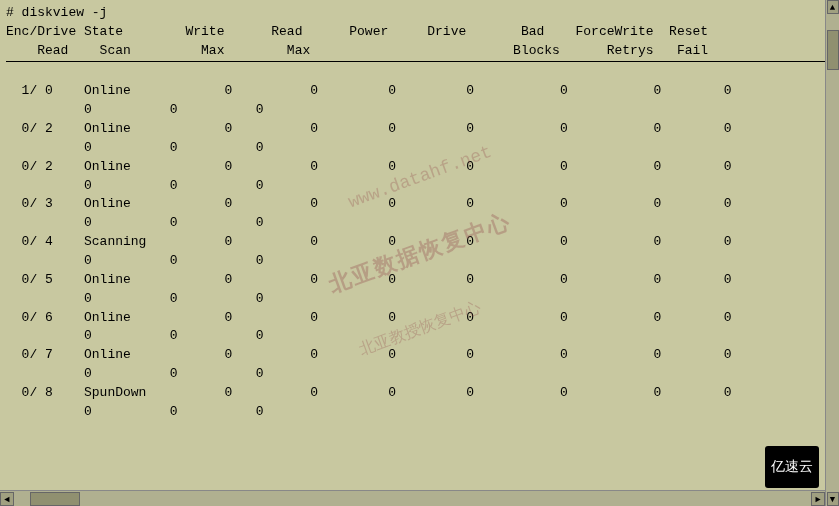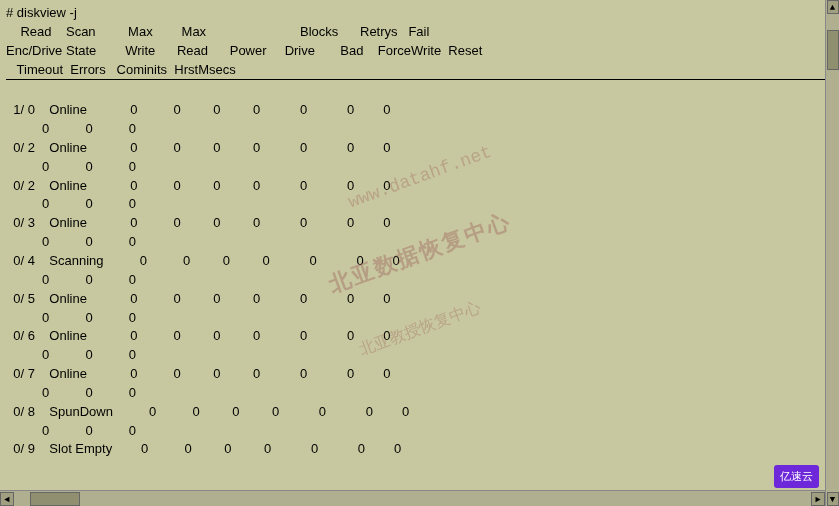--- a/index.html
+++ b/index.html
@@ -50,21 +50,21 @@
       top: 65%;
       left: 50%;
       transform: translate(-50%, -50%) rotate(-20deg);
       font-size: 16px;
       color: rgba(150, 80, 80, 0.3);
       white-space: nowrap;
       pointer-events: none;
       z-index: 10;
     }
     pre {
-      font-family: Liberation Sans, sans-serif;
+      font-family: Liberation Mono, monospace;
       font-size: 13px;
       line-height: 1.45;
       white-space: pre;
       color: #000;
     }
     .scrollbar-right {
       position: absolute;
       right: 0;
       top: 0;
       width: 14px;
@@ -107,62 +107,60 @@
       width: 50px;
       height: 14px;
       background: #909070;
       border: 1px solid #666;
       margin-left: 16px;
     }
     .logo-badge {
       position: absolute;
       bottom: 18px;
       right: 20px;
-      background: #6d28d9;
+      background: #000000;
       color: white;
-      font-size: 11px;
-      padding: 4px 6px;
+      font-size: 14px;
+      padding: 12px 6px;
       border-radius: 3px;
       font-family: Arial, sans-serif;
       z-index: 20;
     }
   </style>
 </head>
 <body>
 
 <div class="terminal">
 
   <div class="watermark">北亚数据恢复中心</div>
   <div class="watermark2">www.datahf.net</div>
   <div class="watermark3">北亚教授恢复中心</div>
 
   <pre><span># diskview -j
+</span><span>Enc/Drive State        Write      Read      Power     Drive       Bad    ForceWrite  Reset
 </span><span>    Read    Scan         Max        Max                          Blocks      Retrys   Fail
-</span><span>Enc/Drive State        Write      Read      Power     Drive       Bad    ForceWrite  Reset
-</span><span>   Timeout  Errors   Cominits  HrstMsecs
 </span><span style="display:block; border-bottom: 1px solid #000; margin-bottom:2px;"></span>
 <span>  1/ 0    Online            0          0         0         0           0           0        0
           0          0          0
 </span><span>  0/ 2    Online            0          0         0         0           0           0        0
           0          0          0
 </span><span>  0/ 2    Online            0          0         0         0           0           0        0
           0          0          0
 </span><span>  0/ 3    Online            0          0         0         0           0           0        0
           0          0          0
 </span><span>  0/ 4    Scanning          0          0         0         0           0           0        0
           0          0          0
 </span><span>  0/ 5    Online            0          0         0         0           0           0        0
           0          0          0
 </span><span>  0/ 6    Online            0          0         0         0           0           0        0
           0          0          0
 </span><span>  0/ 7    Online            0          0         0         0           0           0        0
           0          0          0
 </span><span>  0/ 8    SpunDown          0          0         0         0           0           0        0
           0          0          0
-</span><span>  0/ 9    Slot Empty        0          0         0         0           0           0        0
 </span></pre>
 
   <div class="scrollbar-right">
     <div class="scrollbar-arrow">▲</div>
     <div class="scrollbar-thumb"></div>
     <div style="flex:1;"></div>
     <div class="scrollbar-arrow">▼</div>
   </div>
 
   <div class="bottom-bar">

